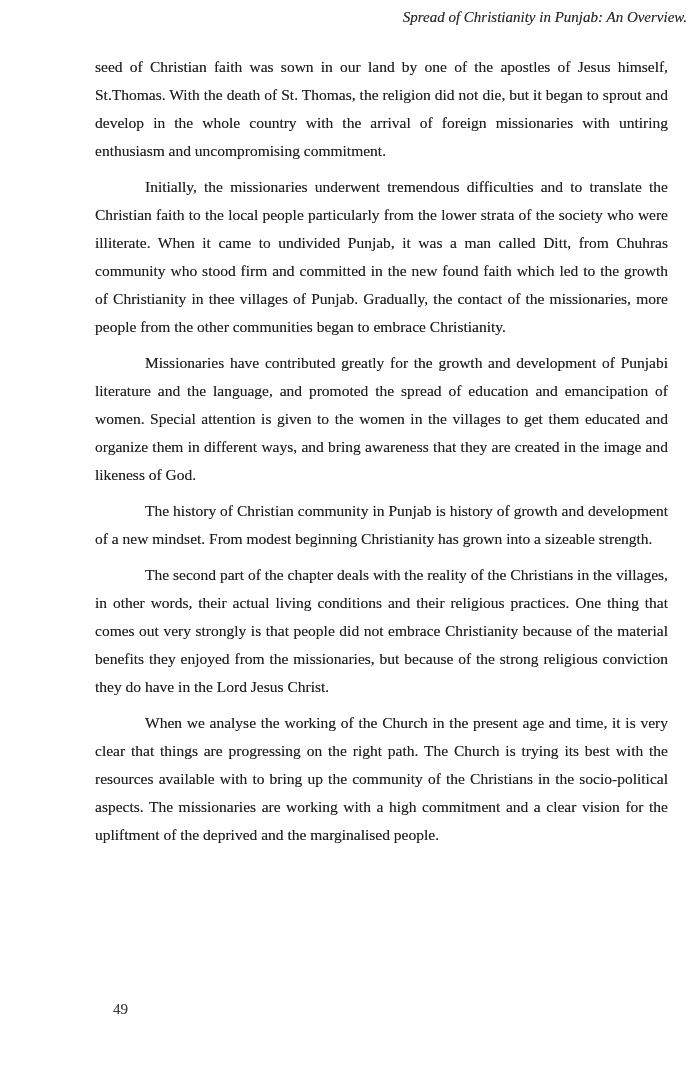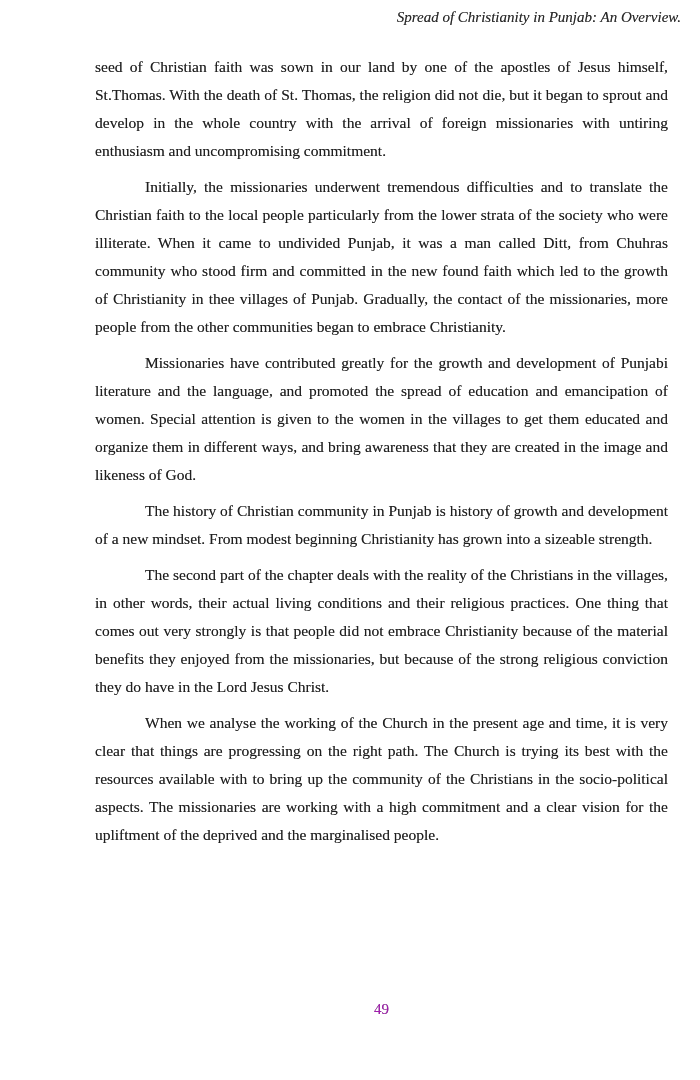--- a/index.html
+++ b/index.html
@@ -16,21 +16,21 @@
     color: #1f1f1f;
   }
   .page {
     position: relative;
     width: 700px;
     height: 1080px;
     background: #ffffff;
   }
   .running-header {
     padding-top: 7px;
-    padding-right: 19px;
+    padding-right: 13px;
     text-align: right;
     font-style: italic;
     font-size: 15px;
     line-height: 20px;
     color: #2a2a2a;
     
     text-shadow: 0 0 0.4px rgba(40,40,40,0.55);
   }
   .body-text {
     margin-top: 26px;
@@ -44,26 +44,26 @@
   .body-text p {
     margin: 8px 0 7px 0;
     text-indent: 50px;
   }
   .body-text p.no-indent {
     text-indent: 0;
   }
   .page-footer {
     position: absolute;
     top: 999px;
-    left: 95px;
+    left: 113px;
     width: 573px;
-    text-align: center;
+    text-align: left;
     font-size: 15px;
     line-height: 20px;
-    color: #a21caf;
+    color: #404040;
     text-shadow: 0 0 0.4px rgba(40,40,40,0.55);
   }
 </style>
 </head>
 <body>
 
 <div class="page">
 
   <div class="running-header">Spread of Christianity in Punjab: An Overview.</div>
 

